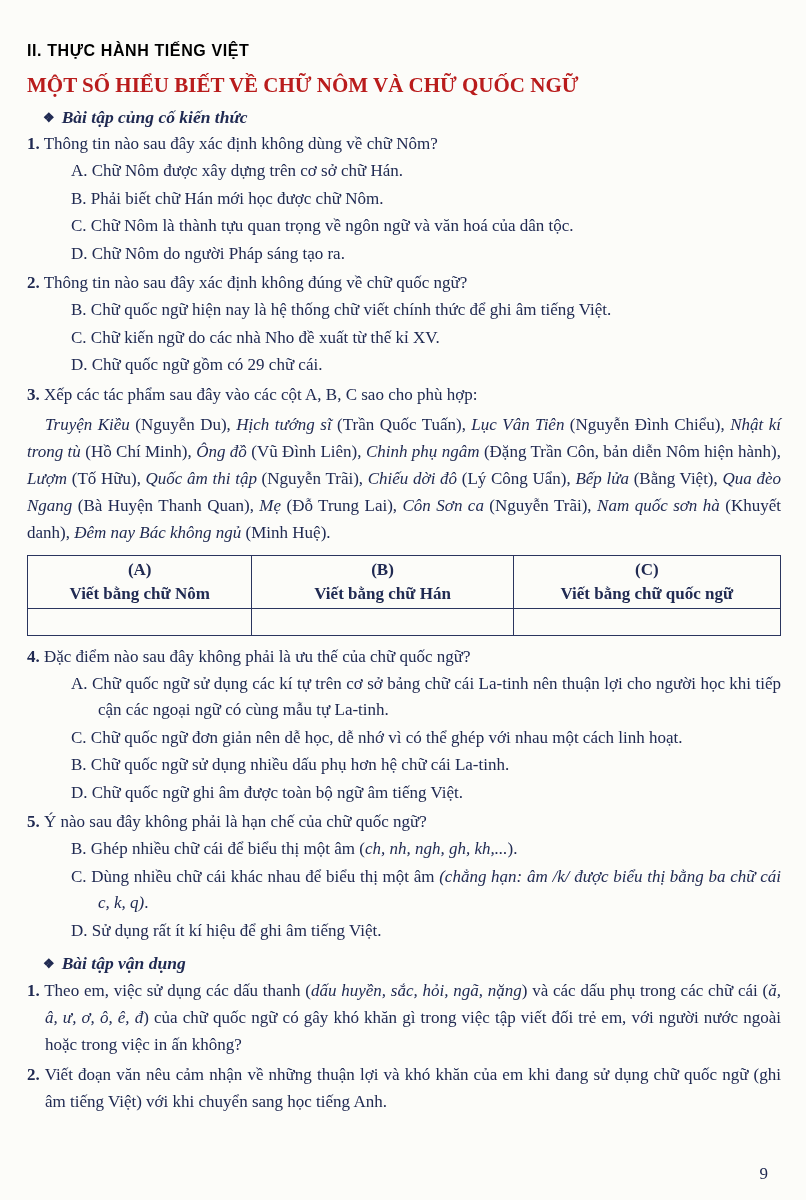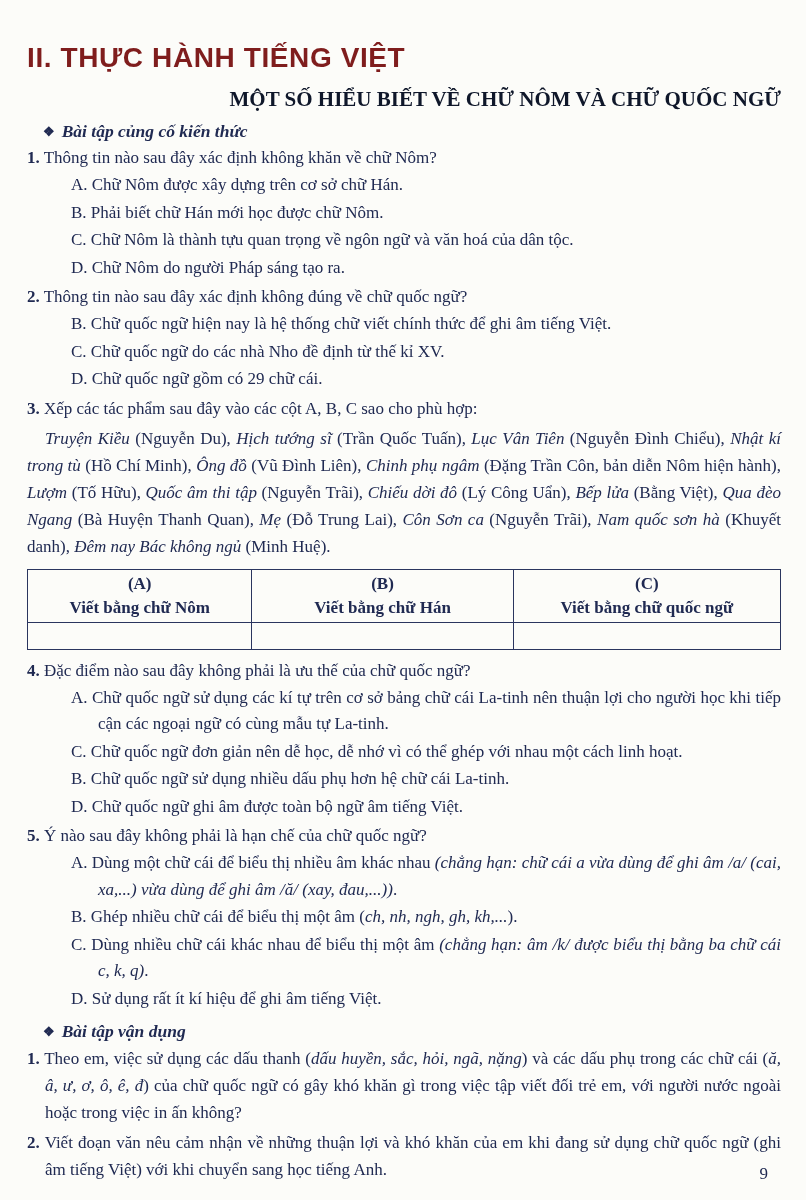--- a/index.html
+++ b/index.html
@@ -10,26 +10,26 @@
     color:#202a52;
     position:relative;
     overflow:hidden;
   }
   .sheet{ position:absolute; left:27px; top:42px; width:754px; }
   .b{ font-weight:normal; }
   .i{ font-style:italic; }
 
   .hdr{
     font-family:"Liberation Sans", sans-serif;
-    font-size:28px; font-weight:bold; letter-spacing:0.6px;
-    color:#7f1d1d;
+    font-size:16px; font-weight:bold; letter-spacing:0.6px;
+    color:#000000;
   }
   .title{
-    font-size:21px; font-weight:bold; text-align:right;
-    margin-top:13px; color:#0f172a;
+    font-size:21px; font-weight:bold; text-align:left;
+    margin-top:13px; color:#b91c1c;
   }
   .subhead{
     font-size:17.5px; font-weight:bold; font-style:italic;
     margin:9px 0 3px 16px;
   }
   .subhead .marker{ font-style:normal; font-size:13px; margin-right:7px; position:relative; top:-1px; }
 
   .qline{
     font-size:17px; line-height:26px;
     padding-left:18px; text-indent:-18px;
@@ -75,35 +75,35 @@
   <div class="hdr">II. THỰC HÀNH TIẾNG VIỆT</div>
   <div class="title">MỘT SỐ HIỂU BIẾT VỀ CHỮ NÔM VÀ CHỮ QUỐC NGỮ</div>
 
   <div class="subhead">
     <span class="marker">❖</span><span>Bài tập củng cố kiến thức</span>
   </div>
 
   <div>
     <div class="qline">
       <span class="qnum">1.</span>
-      <span><span>Thông tin nào sau đây xác định </span><span class="b">không</span><span> khăn về chữ Nôm?</span></span>
+      <span><span>Thông tin nào sau đây xác định </span><span class="b">không</span><span> dùng về chữ Nôm?</span></span>
     </div>
     <div class="opt"><span>A.</span> <span><span>Chữ Nôm được xây dựng trên cơ sở chữ Hán.</span></span></div>
     <div class="opt"><span>B.</span> <span><span>Phải biết chữ Hán mới học được chữ Nôm.</span></span></div>
     <div class="opt"><span>C.</span> <span><span>Chữ Nôm là thành tựu quan trọng về ngôn ngữ và văn hoá của dân tộc.</span></span></div>
     <div class="opt"><span>D.</span> <span><span>Chữ Nôm do người Pháp sáng tạo ra.</span></span></div>
   </div>
 
   <div>
     <div class="qline">
       <span class="qnum">2.</span>
       <span><span>Thông tin nào sau đây xác định </span><span class="b">không</span><span> đúng về chữ quốc ngữ?</span></span>
     </div>
     <div class="opt"><span>B.</span> <span><span>Chữ quốc ngữ hiện nay là hệ thống chữ viết chính thức để ghi âm tiếng Việt.</span></span></div>
-    <div class="opt"><span>C.</span> <span><span>Chữ quốc ngữ do các nhà Nho đề định từ thế kỉ XV.</span></span></div>
+    <div class="opt"><span>C.</span> <span><span>Chữ kiến ngữ do các nhà Nho đề xuất từ thế kỉ XV.</span></span></div>
     <div class="opt"><span>D.</span> <span><span>Chữ quốc ngữ gồm có 29 chữ cái.</span></span></div>
   </div>
 
   <div>
     <div class="qline">
       <span class="qnum">3.</span>
       <span><span>Xếp các tác phẩm sau đây vào các cột A, B, C sao cho phù hợp:</span></span>
     </div>
     <div class="para"><span class="i">Truyện Kiều</span><span> (Nguyễn Du), </span><span class="i">Hịch tướng sĩ</span><span> (Trần Quốc Tuấn), </span><span class="i">Lục Vân Tiên</span><span> (Nguyễn Đình Chiểu), </span><span class="i">Nhật kí trong tù</span><span> (Hồ Chí Minh), </span><span class="i">Ông đồ</span><span> (Vũ Đình Liên), </span><span class="i">Chinh phụ ngâm</span><span> (Đặng Trần Côn, bản diễn Nôm hiện hành), </span><span class="i">Lượm</span><span> (Tố Hữu), </span><span class="i">Quốc âm thi tập</span><span> (Nguyễn Trãi), </span><span class="i">Chiếu dời đô</span><span> (Lý Công Uẩn), </span><span class="i">Bếp lửa</span><span> (Bằng Việt), </span><span class="i">Qua đèo Ngang</span><span> (Bà Huyện Thanh Quan), </span><span class="i">Mẹ</span><span> (Đỗ Trung Lai), </span><span class="i">Côn Sơn ca</span><span> (Nguyễn Trãi), </span><span class="i">Nam quốc sơn hà</span><span> (Khuyết danh), </span><span class="i">Đêm nay Bác không ngủ</span><span> (Minh Huệ).</span></div>
 
@@ -143,21 +143,20 @@
     <div class="opt"><span>C.</span> <span><span>Chữ quốc ngữ đơn giản nên dễ học, dễ nhớ vì có thể ghép với nhau một cách linh hoạt.</span></span></div>
     <div class="opt"><span>B.</span> <span><span>Chữ quốc ngữ sử dụng nhiều dấu phụ hơn hệ chữ cái La-tinh.</span></span></div>
     <div class="opt"><span>D.</span> <span><span>Chữ quốc ngữ ghi âm được toàn bộ ngữ âm tiếng Việt.</span></span></div>
   </div>
 
   <div>
     <div class="qline">
       <span class="qnum">5.</span>
       <span><span>Ý nào sau đây </span><span class="b">không</span><span> phải là hạn chế của chữ quốc ngữ?</span></span>
     </div>
-    <div class="opt"><span>A.</span> <span><span>Dùng một chữ cái để biểu thị nhiều âm khác nhau </span><span class="i">(chẳng hạn: chữ cái a vừa dùng để ghi âm /a/ (cai, xa,...) vừa dùng để ghi âm /ă/ (xay, đau,...))</span><span>.</span></span></div>
     <div class="opt"><span>B.</span> <span><span>Ghép nhiều chữ cái để biểu thị một âm (</span><span class="i">ch, nh, ngh, gh, kh,...</span><span>).</span></span></div>
     <div class="opt"><span>C.</span> <span><span>Dùng nhiều chữ cái khác nhau để biểu thị một âm </span><span class="i">(chẳng hạn: âm /k/ được biểu thị bằng ba chữ cái c, k, q)</span><span>.</span></span></div>
     <div class="opt"><span>D.</span> <span><span>Sử dụng rất ít kí hiệu để ghi âm tiếng Việt.</span></span></div>
   </div>
 
   <div class="subhead">
     <span class="marker">❖</span><span>Bài tập vận dụng</span>
   </div>
 
   <div class="qline justify">

